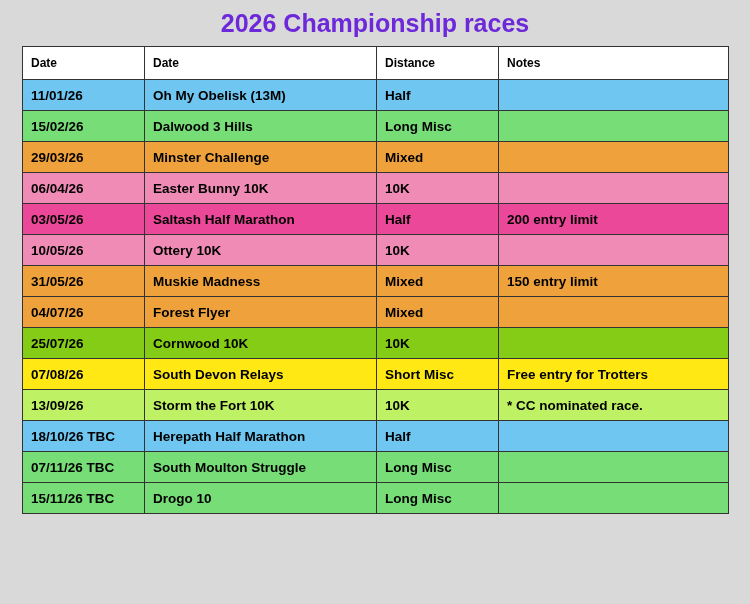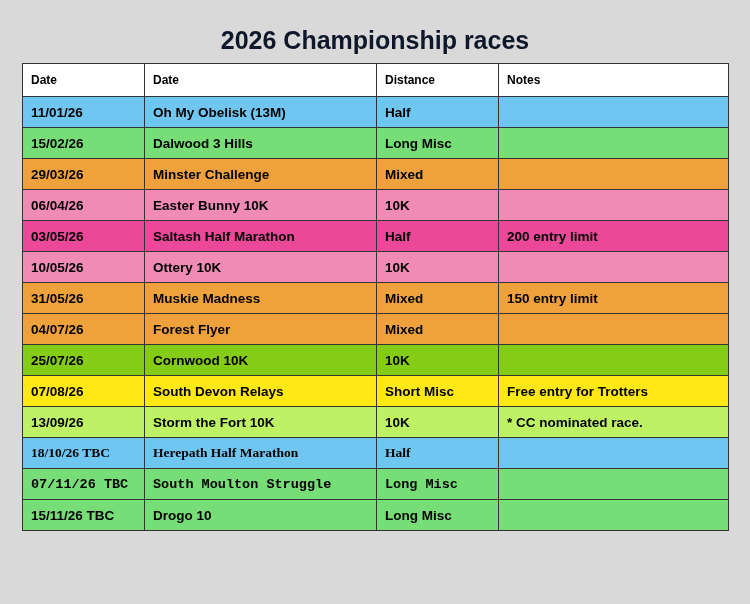--- a/index.html
+++ b/index.html
@@ -14,24 +14,24 @@
     overflow: hidden;
   }
   .page {
     width: 750px;
     height: 604px;
     position: relative;
     box-sizing: border-box;
   }
   .title {
     text-align: center;
-    color: #0f172a;
+    color: #6d28d9;
     font-size: 25px;
     font-weight: bold;
-    padding-top: 26px;
+    padding-top: 9px;
     padding-bottom: 8px;
     letter-spacing: 0px;
   }
   .table-wrap {
     margin: 0 22px;
   }
   table {
     border-collapse: collapse;
     width: 706px;
     table-layout: fixed;
@@ -139,27 +139,27 @@
             <td>South Devon Relays</td>
             <td>Short Misc</td>
             <td>Free entry for Trotters</td>
           </tr>
           <tr style="background: #bef264;">
             <td>13/09/26</td>
             <td>Storm the Fort 10K</td>
             <td>10K</td>
             <td>* CC nominated race.</td>
           </tr>
-          <tr style="background: rgb(110, 198, 241); font-family: Liberation Serif, serif;">
+          <tr style="background: rgb(110, 198, 241);">
             <td>18/10/26 TBC</td>
             <td>Herepath Half Marathon</td>
             <td>Half</td>
             <td></td>
           </tr>
-          <tr style="background: rgb(119, 221, 119); font-family: Liberation Mono, monospace;">
+          <tr style="background: rgb(119, 221, 119);">
             <td>07/11/26 TBC</td>
             <td>South Moulton Struggle</td>
             <td>Long Misc</td>
             <td></td>
           </tr>
           <tr style="background: rgb(119, 221, 119);">
             <td>15/11/26 TBC</td>
             <td>Drogo 10</td>
             <td>Long Misc</td>
             <td></td>

